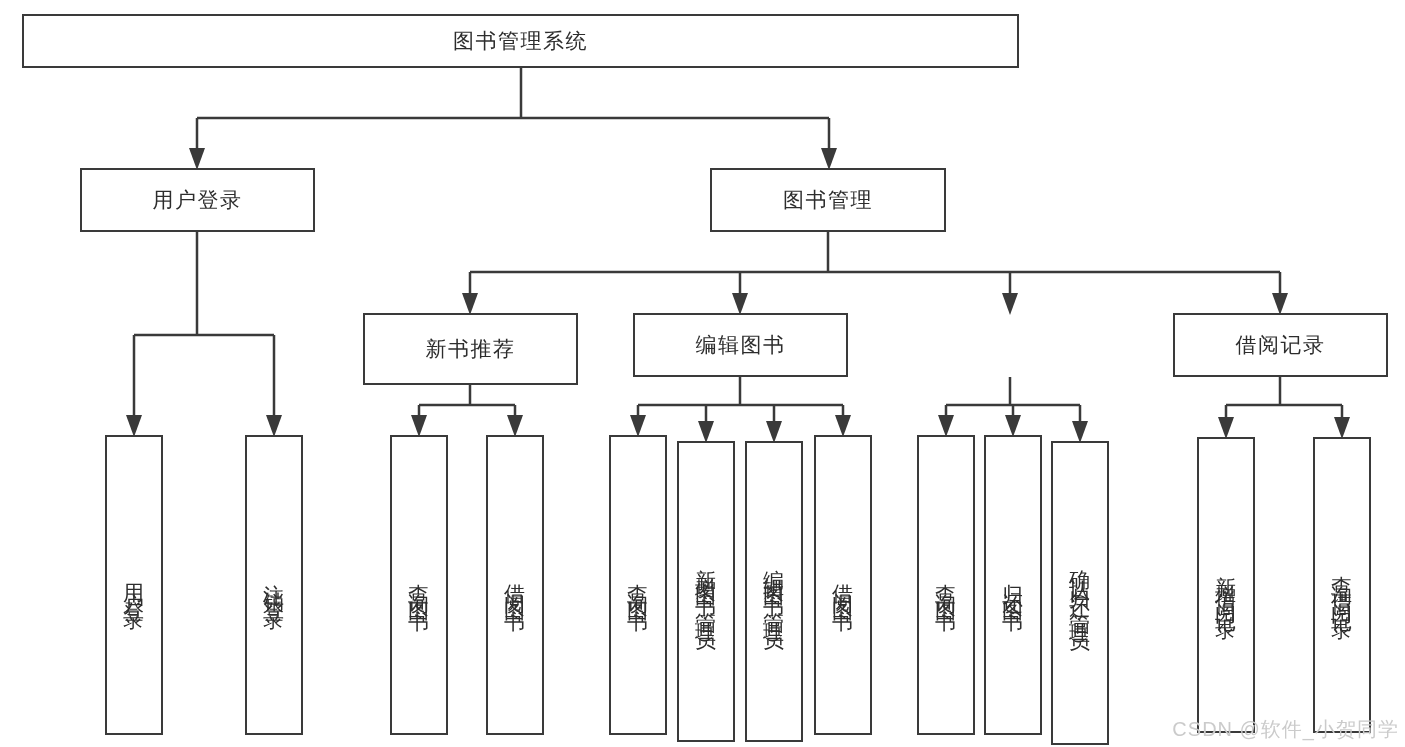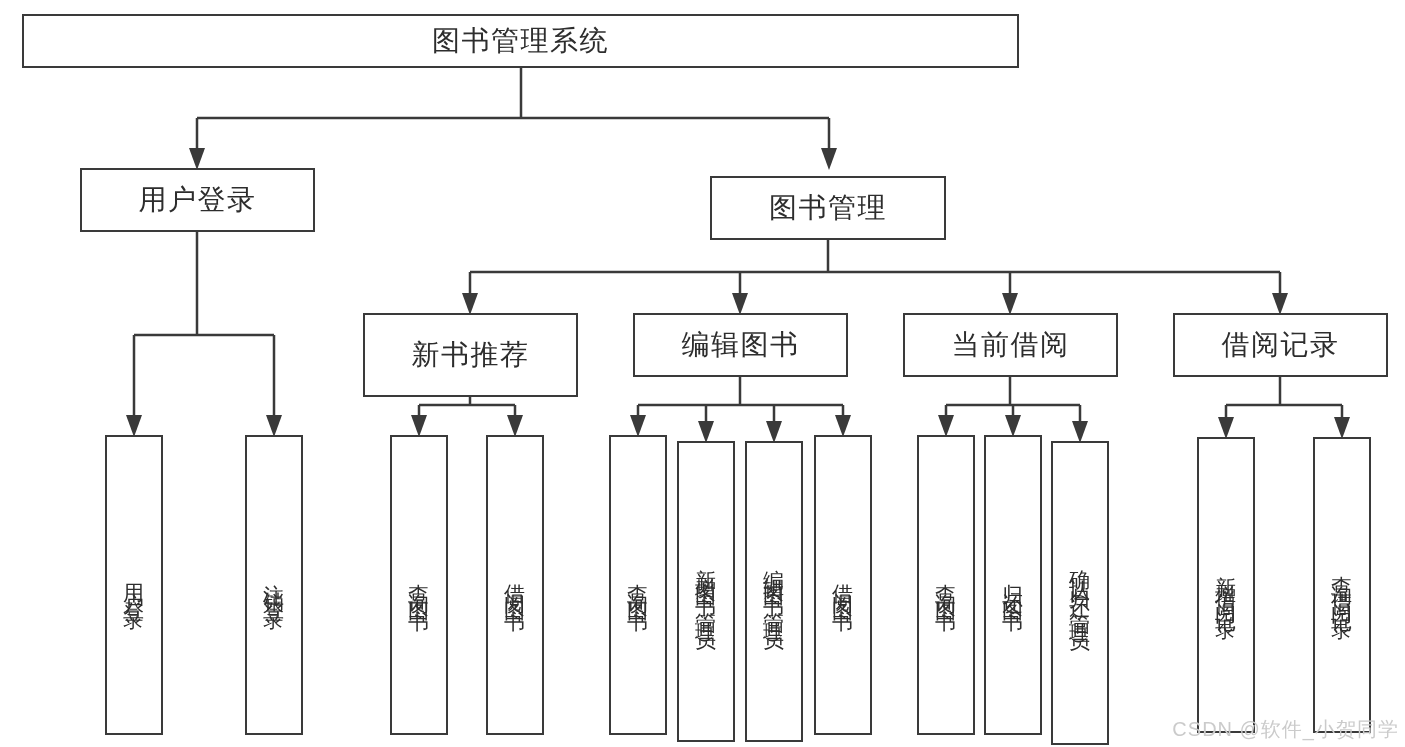--- a/index.html
+++ b/index.html
@@ -30,37 +30,37 @@
     position: absolute;
     box-sizing: border-box;
     border: 2.5px solid #3a3a3a;
     background: #ffffff;
     display: flex;
     align-items: center;
     justify-content: center;
     z-index: 2;
   }
   .h-label {
-    font-size: 28px;
+    font-size: 21px;
     letter-spacing: 1.5px;
     white-space: nowrap;
   }
   .v-label {
     writing-mode: vertical-rl;
     text-orientation: mixed;
     font-size: 21px;
     letter-spacing: 0.42em;
     line-height: 1;
     white-space: nowrap;
   }
   
   .n-root  { left: 22px;   top: 14px;  width: 997px; height: 54px; }
   .n-login { left: 80px;   top: 168px; width: 235px; height: 64px; }
-  .n-mgmt  { left: 710px;  top: 168px; width: 236px; height: 64px; margin-top: 8px; }
-  .n-l3a   { left: 363px;  top: 313px; width: 215px; height: 84px; text-align: center; }
+  .n-mgmt  { left: 710px;  top: 168px; width: 236px; height: 64px; }
+  .n-l3a   { left: 363px;  top: 313px; width: 215px; height: 72px; text-align: center; }
   .n-l3b   { left: 633px;  top: 313px; width: 215px; height: 64px; }
   .n-l3c   { left: 903px;  top: 313px; width: 215px; height: 64px; }
   .n-l3d   { left: 1173px; top: 313px; width: 215px; height: 64px; }
   .lf      { width: 58px; }
   .g1a { left: 105px;  top: 435px; height: 300px; }
   .g1b { left: 245px;  top: 435px; height: 300px; }
   .g2a { left: 390px;  top: 435px; height: 300px; }
   .g2b { left: 486px;  top: 435px; height: 300px; }
   .g3a { left: 609px;  top: 435px; height: 300px; }
   .g3b { left: 677px;  top: 441px; height: 301px; }
@@ -137,23 +137,20 @@
   <div class="box n-mgmt">
     <span class="h-label">图书管理</span>
   </div>
 
   <div class="box n-l3a">
     <span class="h-label">新书推荐</span>
   </div>
   <div class="box n-l3b">
     <span class="h-label">编辑图书</span>
   </div>
-  <div class="box n-l3c">
-    <span class="h-label">当前借阅</span>
-  </div>
   <div class="box n-l3d">
     <span class="h-label">借阅记录</span>
   </div>
 
   <div class="box lf g1a">
     <span class="v-label">用户登录</span>
   </div>
   <div class="box lf g1b">
     <span class="v-label">注销登录</span>
   </div>

